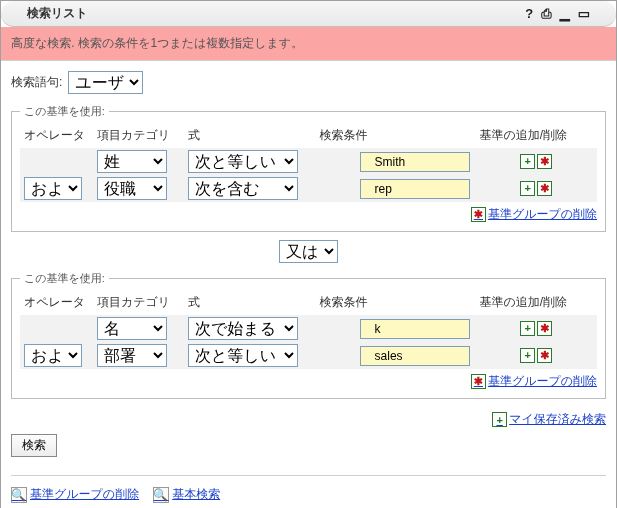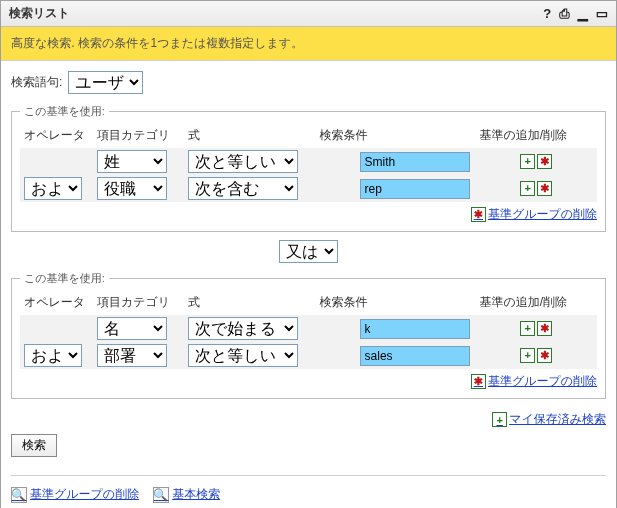--- a/index.html
+++ b/index.html
@@ -11,47 +11,48 @@
     color: #333;
   }
   .window {
     width: 617px;
     border: 1px solid #a0a0a0;
     background: #fff;
   }
   .titlebar {
     background: linear-gradient(#f6f6f6, #e9e9e9);
     border-bottom: 1px solid #c0c0c0;
-    padding: 4px 8px;
+    padding: 4px 26px;
     display: flex;
     align-items: center;
     justify-content: space-between;
     font-weight: bold;
+    border-radius: 13px;
   }
   .titlebar-icons { display: flex; gap: 8px; align-items:center; }
   .titlebar-icons span { cursor: pointer; font-size: 13px; color:#222; }
   .descbar {
-    background: #fde047;
+    background: #fca5a5;
     border-bottom: 1px solid #d0d0d0;
     padding: 8px 10px;
     color: #555;
   }
   .content { padding: 10px 10px 14px; }
   .row { display: flex; align-items: center; gap: 6px; margin-bottom: 10px; }
   select {
     font-size: 16px;
     padding: 1px 2px;
     border: 1px solid #7e9db9;
     background: #fff;
   }
   input[type=text] {
     font-size: 12px;
-    padding: 2px 4px;
+    padding: 2px 14px;
     border: 1px solid #7e9db9;
-    background: #7dd3fc;
+    background: #fef9c3;
     margin-left: 40px;
   }
   fieldset.group {
     border: 1px solid #bcbcbc;
     margin: 0 0 8px 0;
     padding: 6px 8px 8px;
   }
   fieldset.group > legend {
     font-size: 11px; color: #555; padding: 0 4px;
   }

